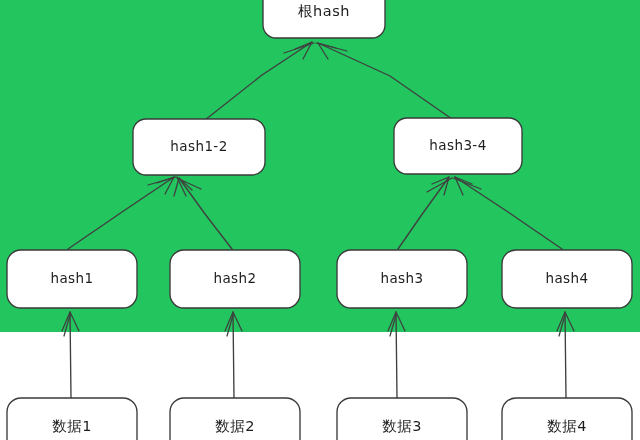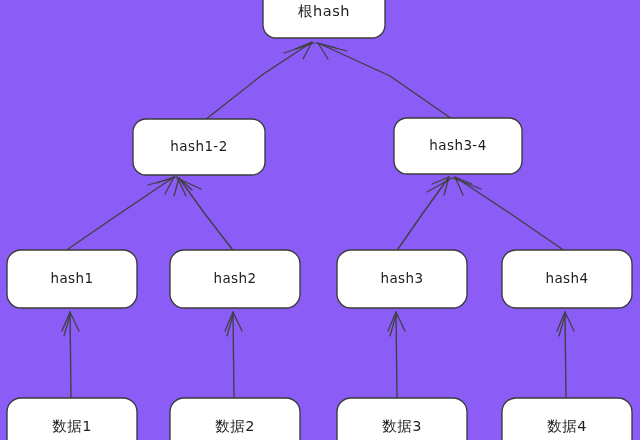--- a/index.html
+++ b/index.html
@@ -9,22 +9,22 @@
   }
   body {
     width: 640px;
     height: 440px;
     overflow: hidden;
     font-family: "DejaVu Sans", "Liberation Sans", sans-serif;
   }
   #diagram-root {
     position: relative;
     width: 640px;
-    height: 440px;
-    background: #8b5cf6;
+    height: 332px;
+    background: #22c55e;
   }
   svg#tree-svg {
     position: absolute;
     top: 0;
     left: 0;
     width: 640px;
     height: 440px;
     display: block;
   }
   .node-box {

